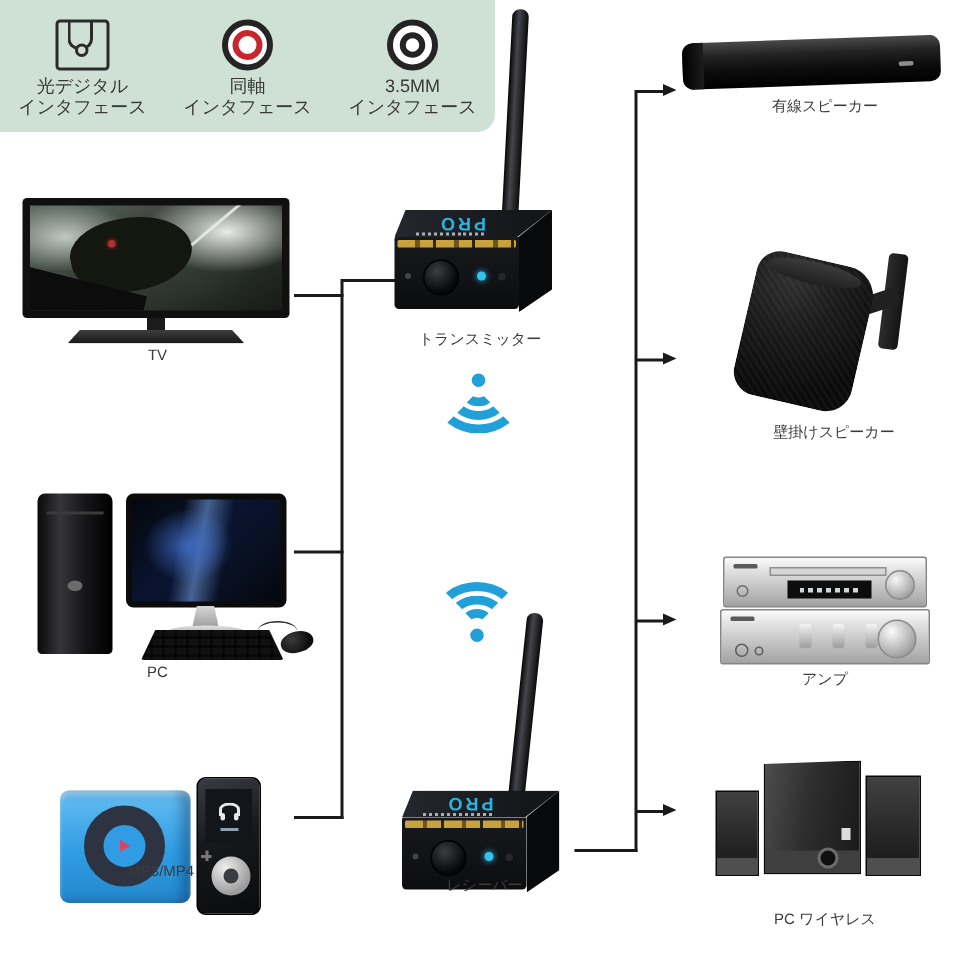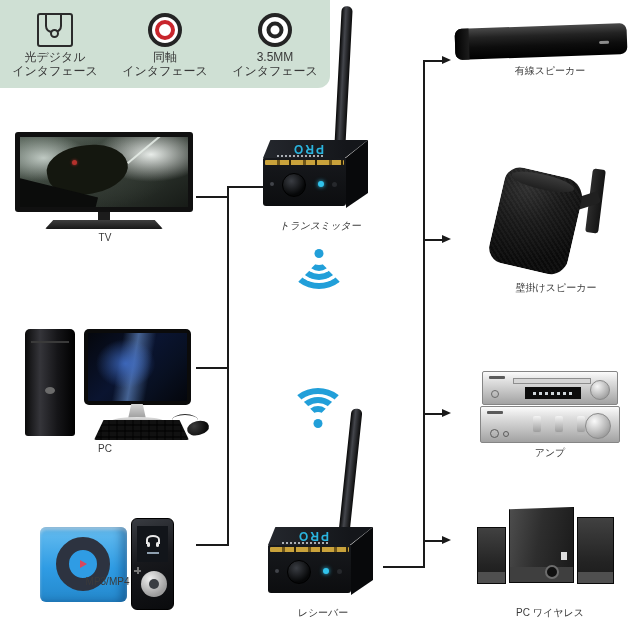--- a/index.html
+++ b/index.html
@@ -266,21 +266,21 @@
     <i class="unit-micro"></i>
   </div>
   <div class="unit-side" style="left:346px;top:140px;"></div>
   <div class="unit-front" style="left:263px;top:158px;">
     <div class="unit-gold"></div>
       <div class="unit-screw"></div>
       <div class="unit-knob"></div>
     <div class="unit-led"></div>
       <div class="unit-port"></div>
   </div>
-  <div class="lbl" style="left:255px;top:219px;width:130px;font-style:italic;">トランスミッター</div>
+  <div class="lbl" style="left:255px;top:219px;width:130px;">トランスミッター</div>
   <div class="wifi down" style="left:291px;top:243px;">
     <span class="w1"></span>
       <span class="w2"></span>
       <span class="w3"></span>
       <span class="wdot"></span>
   </div>
 
   <div class="wifi" style="left:290px;top:388px;">
     <span class="w1"></span>
       <span class="w2"></span>
@@ -293,21 +293,21 @@
     <i class="unit-micro"></i>
   </div>
   <div class="unit-side" style="left:351px;top:527px;"></div>
   <div class="unit-front" style="left:268px;top:545px;">
     <div class="unit-gold"></div>
       <div class="unit-screw"></div>
       <div class="unit-knob"></div>
     <div class="unit-led"></div>
       <div class="unit-port"></div>
   </div>
-  <div class="lbl" style="left:258px;top:606px;width:130px;">レシーバー</div>
+  <div class="lbl" style="left:258px;top:583px;width:130px;">レシーバー</div>
 
   <div class="abs soundbar"></div>
   <div class="lbl" style="left:470px;top:64px;width:160px;">有線スピーカー</div>
 
   <div class="abs wall-plate"></div>
   <div class="abs wall-arm"></div>
   <div class="abs wallspk"></div>
   <div class="lbl" style="left:476px;top:281px;width:160px;">壁掛けスピーカー</div>
 
   <div class="amp-unit amp-top">

